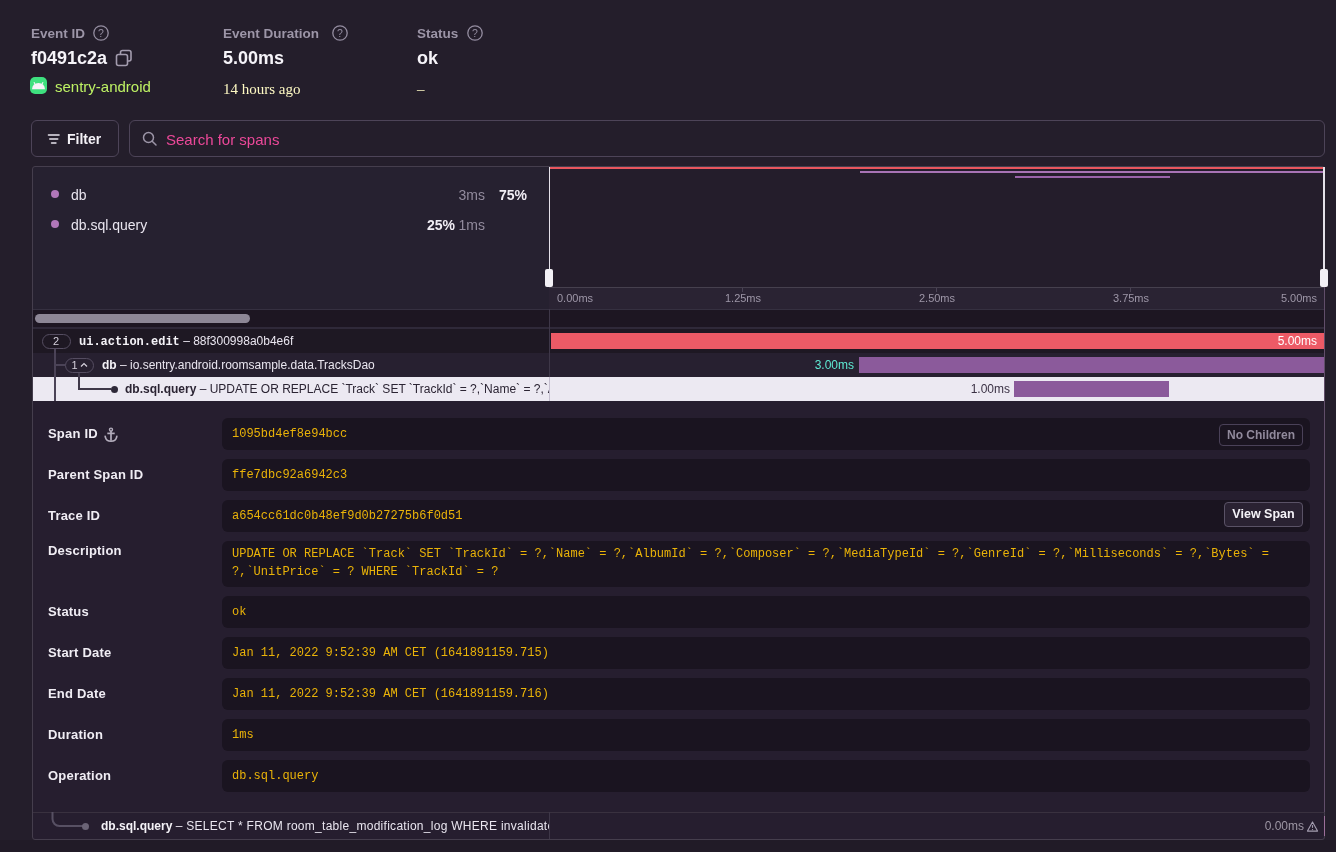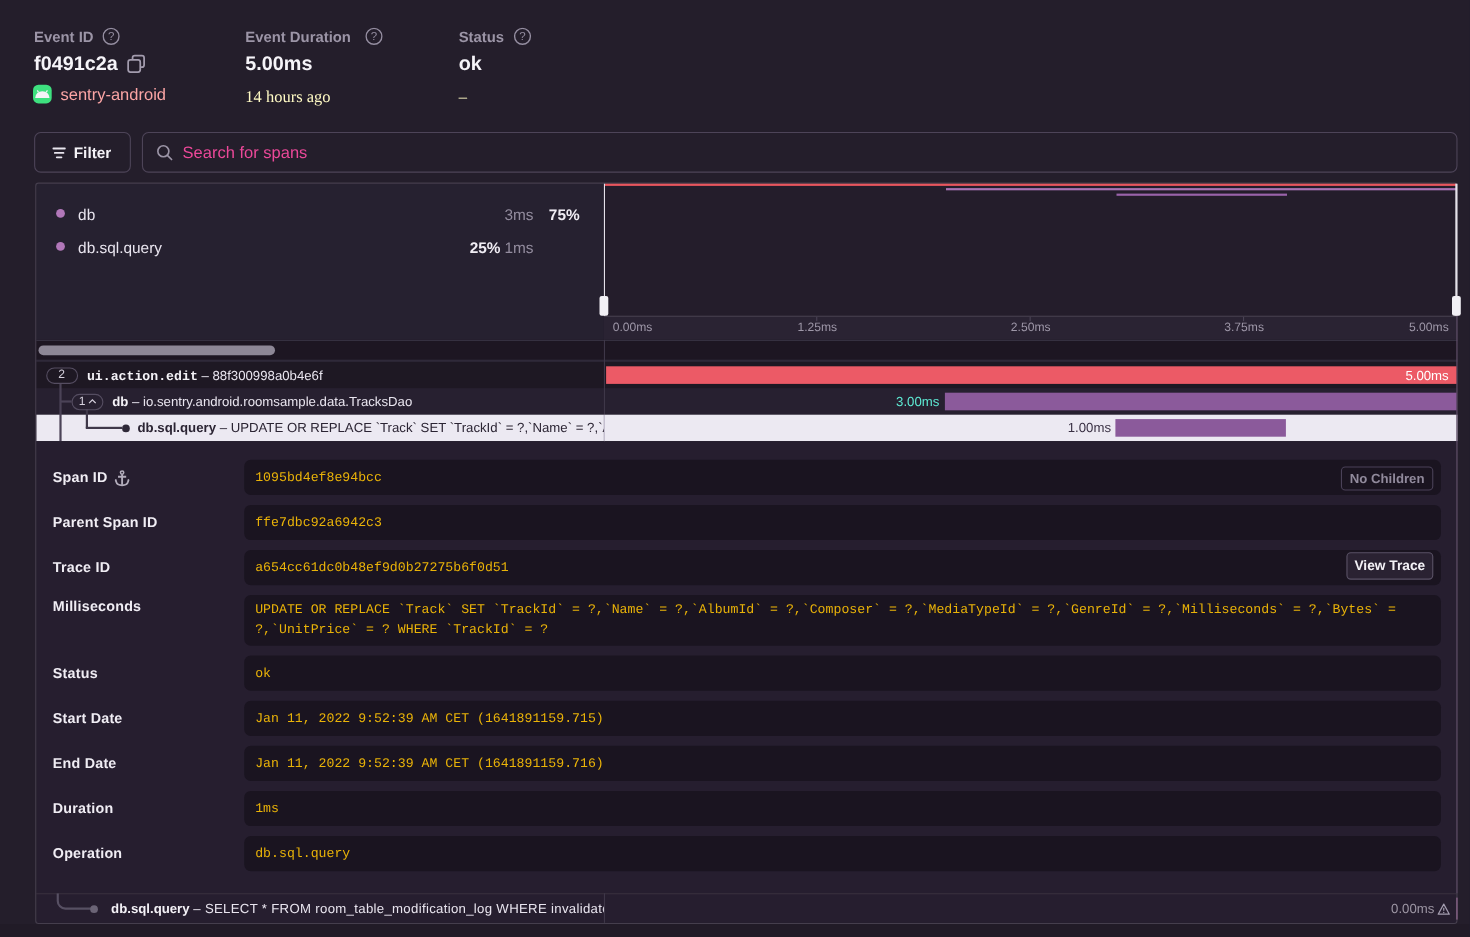--- a/index.html
+++ b/index.html
@@ -27,21 +27,21 @@
 <svg class="abs" style="left:115px; top:49px;" width="18" height="18" viewBox="0 0 18 18">
   <rect x="5.5" y="1.5" width="10.5" height="10.5" rx="2" fill="none" stroke="#a39cae" stroke-width="1.6"></rect>
   <rect x="1.5" y="5.5" width="11" height="11" rx="2" fill="#241e2b" stroke="#a39cae" stroke-width="1.6"></rect>
 </svg>
 <div class="abs" style="left:30px; top:77px; width:17px; height:17px; border-radius:5px; background:#3ee07f;"></div>
 <svg class="abs" style="left:30px; top:77px;" width="17" height="17" viewBox="0 0 17 17">
   <path d="M2 12.2 q0.6 -6.2 6.5 -6.2 q5.9 0 6.5 6.2 z" fill="#f6f2f8"></path>
   <line x1="5" y1="6.9" x2="3.9" y2="5.2" stroke="#f6f2f8" stroke-width="1.1"></line>
   <line x1="12" y1="6.9" x2="13.1" y2="5.2" stroke="#f6f2f8" stroke-width="1.1"></line>
 </svg>
-<div class="abs" style="left:55px; top:78px; font-size:15px; color:#fca5a5;">sentry-android</div>
+<div class="abs" style="left:55px; top:78px; font-size:15px; color:#bef264;">sentry-android</div>
 
 <div class="abs lbl" style="left:223px; top:26px;">Event Duration</div>
 <svg class="abs" style="left:331.5px; top:25px;" width="16" height="16" viewBox="0 0 16 16">
   <circle cx="8" cy="8" r="7.2" fill="none" stroke="#948da0" stroke-width="1.3"></circle>
   <text x="8" y="11.8" font-size="10.5" fill="#948da0" text-anchor="middle" font-family="Liberation Sans">?</text>
 </svg>
 <div class="abs big" style="left:223px; top:48px;">5.00ms</div>
 <div class="abs sub" style="left:223px; top:81px;">14 hours ago</div>
 
 <div class="abs lbl" style="left:417px; top:26px;">Status</div>
@@ -160,23 +160,23 @@
 <div class="abs mono" style="left:232px; top:427px;">1095bd4ef8e94bcc</div>
 <div class="abs" style="left:1219px; top:424px; width:84px; height:22px; border:1px solid #4a4158; border-radius:4px; text-align:center; font-size:12px; font-weight:bold; line-height:20px; color:#918a9c;">No Children</div>
 
 <div class="abs dlbl" style="left:48px; top:467px;">Parent Span ID</div>
 <div class="abs vbox" style="left:222px; top:459px; width:1088px; height:32px;"></div>
 <div class="abs mono" style="left:232px; top:468px;">ffe7dbc92a6942c3</div>
 
 <div class="abs dlbl" style="left:48px; top:508px;">Trace ID</div>
 <div class="abs vbox" style="left:222px; top:500px; width:1088px; height:32px;"></div>
 <div class="abs mono" style="left:232px; top:509px;">a654cc61dc0b48ef9d0b27275b6f0d51</div>
-<div class="abs" style="left:1224px; top:502px; width:79px; height:25px; border:1px solid #5a5266; border-radius:4px; background:#2a2232; text-align:center; font-size:12.5px; font-weight:bold; line-height:23px; color:#f4f2f7;">View Trace</div>
-
-<div class="abs dlbl" style="left:48px; top:543px;">Milliseconds</div>
+<div class="abs" style="left:1224px; top:502px; width:79px; height:25px; border:1px solid #5a5266; border-radius:4px; background:#2a2232; text-align:center; font-size:12.5px; font-weight:bold; line-height:23px; color:#f4f2f7;">View Span</div>
+
+<div class="abs dlbl" style="left:48px; top:543px;">Description</div>
 <div class="abs vbox" style="left:222px; top:541px; width:1088px; height:46px;"></div>
 <div class="abs mono" style="left:232px; top:545px; width:1068px; line-height:18px;">UPDATE OR REPLACE `Track` SET `TrackId` = ?,`Name` = ?,`AlbumId` = ?,`Composer` = ?,`MediaTypeId` = ?,`GenreId` = ?,`Milliseconds` = ?,`Bytes` = ?,`UnitPrice` = ? WHERE `TrackId` = ?</div>
 
 <div class="abs dlbl" style="left:48px; top:604px;">Status</div>
 <div class="abs vbox" style="left:222px; top:596px; width:1088px; height:32px;"></div>
 <div class="abs mono" style="left:232px; top:605px;">ok</div>
 
 <div class="abs dlbl" style="left:48px; top:645px;">Start Date</div>
 <div class="abs vbox" style="left:222px; top:637px; width:1088px; height:32px;"></div>
 <div class="abs mono" style="left:232px; top:646px;">Jan 11, 2022 9:52:39 AM CET (1641891159.715)</div>

